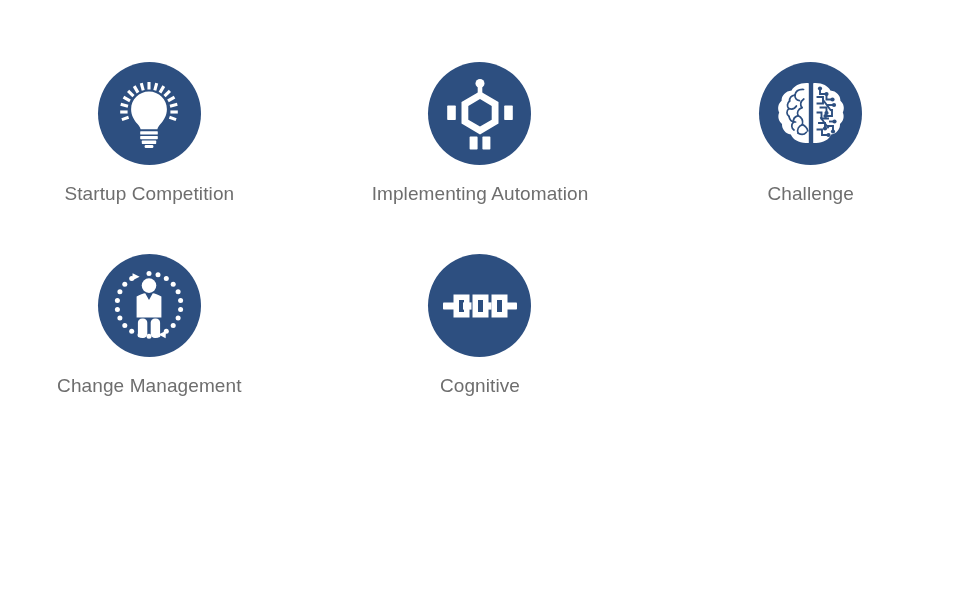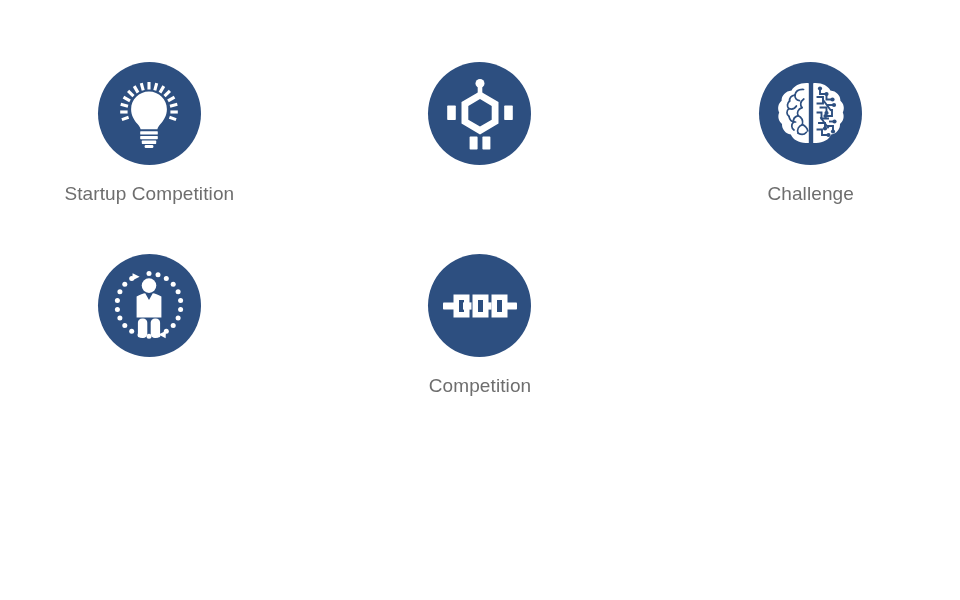--- a/index.html
+++ b/index.html
@@ -111,20 +111,21 @@
 
             <rect x="3.2" y="27.5" width="8.6" height="14.6" rx="0.8"></rect>
             <rect x="60.2" y="27.5" width="8.6" height="14.6" rx="0.8"></rect>
 
             <rect x="25.6" y="58.6" width="8.0" height="13.0" rx="0.8"></rect>
             <rect x="38.4" y="58.6" width="8.0" height="13.0" rx="0.8"></rect>
           </g>
         </svg>
       </span>
     </div>
+    <div class="cell-label">Implementing Automation</div>
   </div>
 
   <div class="grid-cell row-2">
     <div class="icon-badge">
       <span>
         <svg width="70" height="70" viewBox="0 0 70 70" aria-hidden="true">
 
           <path d="M32.8 4.2 C24.5 3.4 18.2 6.8 15.6 11.4 C9.6 12.0 5.4 16.4 5.6 21.8
                    C2.2 24.6 1.2 29.4 3.2 33.6 C1.4 37.6 2.6 42.4 6.0 45.0
                    C5.8 50.2 9.4 54.6 14.8 55.6 C17.2 61.0 23.6 64.6 31.4 64.0
@@ -225,20 +226,21 @@
 
             <path d="M24.6 27.4 C28.0 25.4 31.2 24.4 33.2 24.2 L37.0 31.0 L40.8 24.2
                      C42.8 24.4 46.0 25.4 49.4 27.4 L49.4 48.6 L24.6 48.6 Z"></path>
 
             <rect x="25.9" y="49.6" width="9.4" height="19.4" rx="4.2"></rect>
             <rect x="38.7" y="49.6" width="9.4" height="19.4" rx="4.2"></rect>
           </g>
         </svg>
       </span>
     </div>
+    <div class="cell-label">Change Management</div>
   </div>
 
   <div class="grid-cell row-2">
     <div class="icon-badge">
       <span>
         <svg width="74" height="30" viewBox="0 0 74 30" aria-hidden="true">
           <g fill="#ffffff">
 
             <rect x="0" y="11.4" width="12" height="7.2" rx="0.8"></rect>
             <rect x="62" y="11.4" width="12" height="7.2" rx="0.8"></rect>
@@ -247,16 +249,16 @@
 
             <path d="M10.5 3.5 H26.5 V26.5 H10.5 Z M16.0 9.0 V21.0 H21.0 V9.0 Z" fill-rule="evenodd"></path>
 
             <path d="M29.5 3.5 H45.5 V26.5 H29.5 Z M35.0 9.0 V21.0 H40.0 V9.0 Z" fill-rule="evenodd"></path>
 
             <path d="M48.5 3.5 H64.5 V26.5 H48.5 Z M54.0 9.0 V21.0 H59.0 V9.0 Z" fill-rule="evenodd"></path>
           </g>
         </svg>
       </span>
     </div>
-    <div class="cell-label">Competition</div>
+    <div class="cell-label">Cognitive</div>
   </div>
 
 </div>
 
 </body></html>

